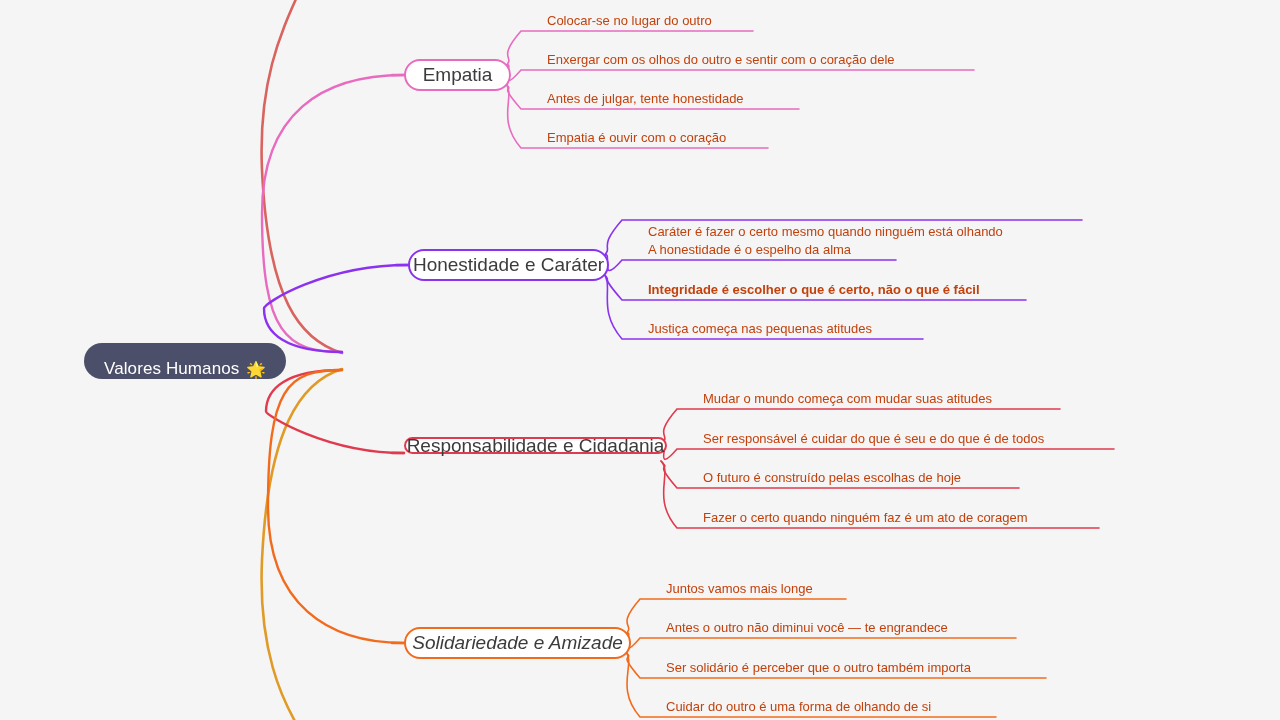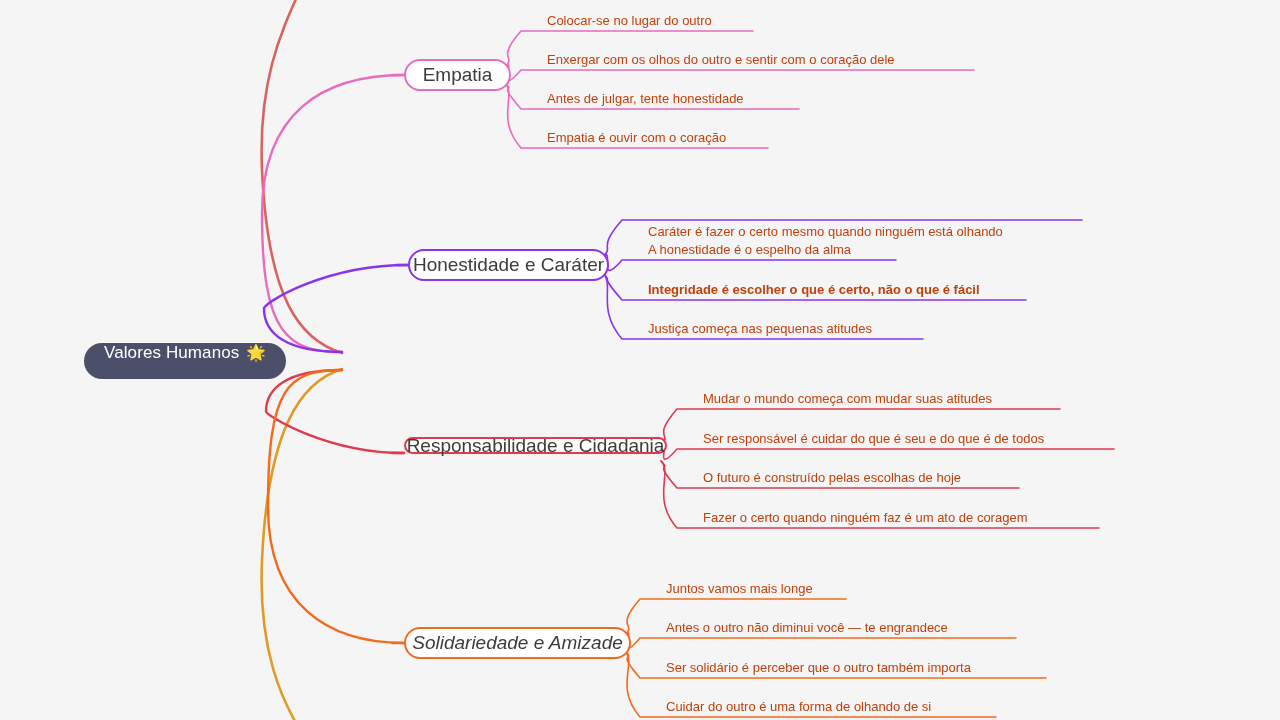--- a/index.html
+++ b/index.html
@@ -27,21 +27,21 @@
   }
 
   
   .root-node {
     position: absolute;
     left: 84px;
     top: 343px;
     height: 36px;
     box-sizing: border-box;
     display: flex;
-    align-items: flex-start;
+    align-items: flex-end;
     padding: 0 20px;
     background: #4c4f69;
     color: #ffffff;
     border-radius: 18px;
     font-size: 17px;
     letter-spacing: .1px;
     white-space: nowrap;
     z-index: 6;
   }
   .root-node .star {

